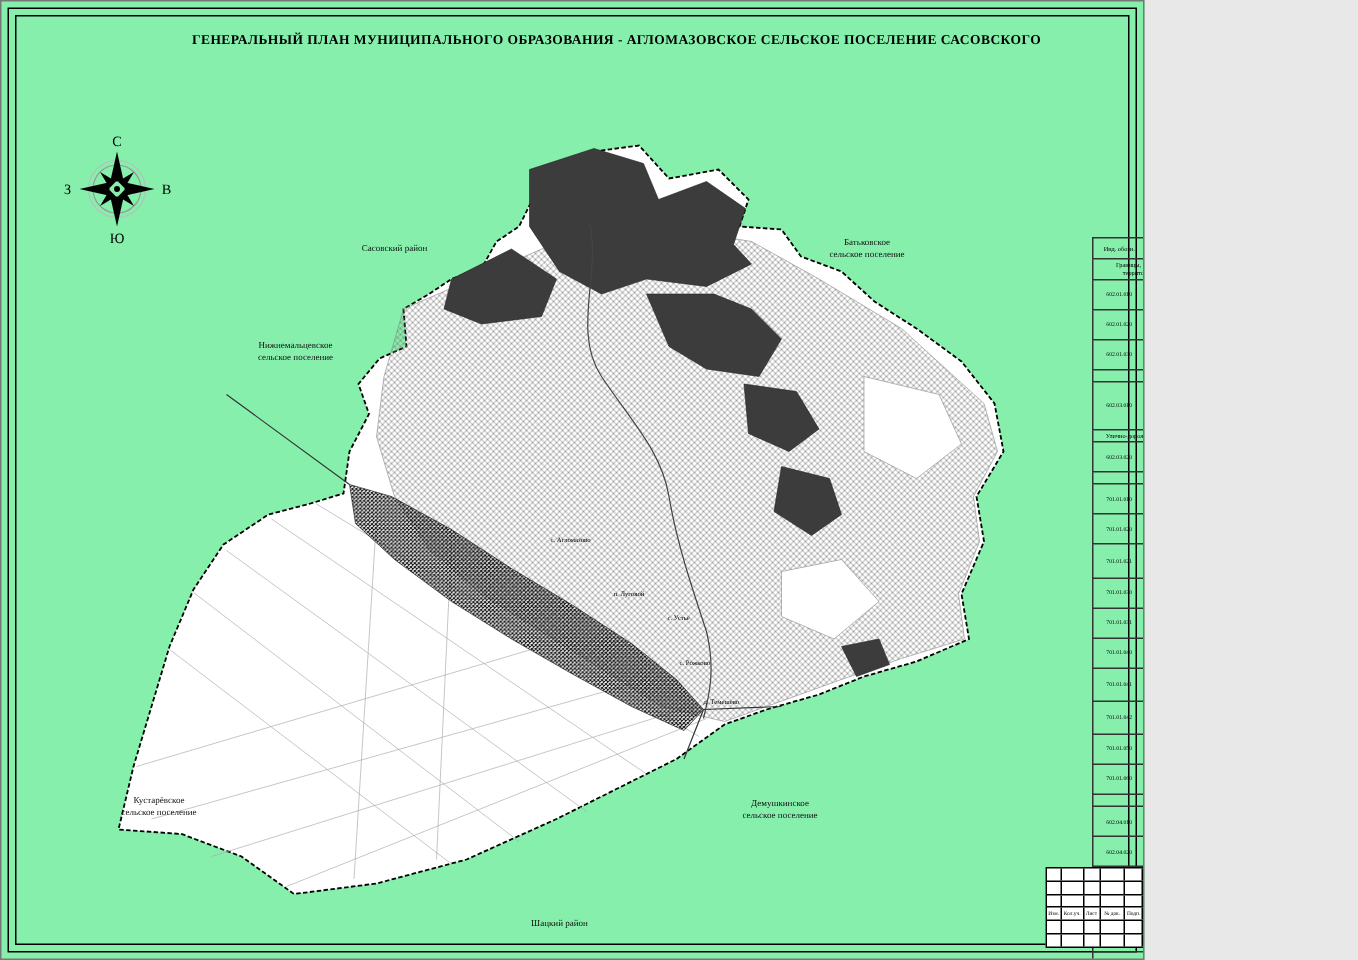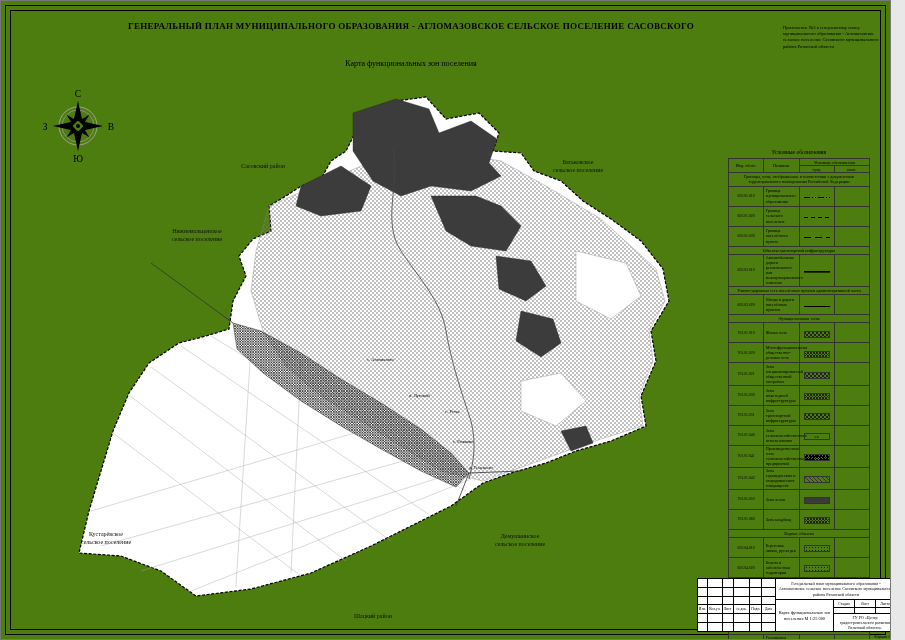--- a/index.html
+++ b/index.html
@@ -1,18 +1,18 @@
 <!DOCTYPE html>
 <html><head>
 <meta charset="utf-8">
 <style>
   * { box-sizing: border-box; margin: 0; padding: 0; }
   html,body { background:#e8e8e8; }
   body { width:905px; height:640px; font-family:"Liberation Serif","DejaVu Serif",serif; }
-  .sheet { position:relative; width:891px; height:640px; background:#4d7c0f; border:1px solid #777; overflow:hidden;padding-left:44px; }
+  .sheet { position:relative; width:763px; height:640px; background:#86efac; border:1px solid #777; overflow:hidden;padding-left:44px; }
   .frame-outer { position:absolute; left:4px; top:4px; right:4px; bottom:4px; border:1px solid #000; pointer-events:none; }
   .frame-inner { position:absolute; left:9px; top:9px; right:9px; bottom:9px; border:1px solid #000; pointer-events:none; }
 
   .title { position:absolute; left:95px; top:18px; width:630px; text-align:center; font-size:9px; font-weight:bold; letter-spacing:.3px; line-height:1.6; color:#000; }
   .subtitle { position:absolute; left:95px; top:58px; width:630px; text-align:center; font-size:8px; color:#000; }
   .annotation { position:absolute; left:782px; top:24px; width:106px; font-size:4.6px; line-height:1.35; color:#000; }
 
   .compass { position:absolute; left:27px; top:76px; }
 
   .map-svg { position:absolute; left:40px; top:80px; }
@@ -71,21 +71,20 @@
 </head>
 <body>
 
 <div class="sheet">
   <div class="frame-outer"></div>
   <div class="frame-inner"></div>
 
   <div class="title">
     <div>ГЕНЕРАЛЬНЫЙ ПЛАН  МУНИЦИПАЛЬНОГО ОБРАЗОВАНИЯ - АГЛОМАЗОВСКОЕ СЕЛЬСКОЕ ПОСЕЛЕНИЕ САСОВСКОГО</div>
   </div>
-  <div class="subtitle">Карта функциональных зон поселения</div>
   <div class="annotation">Приложение №3 к генеральному плану муниципального образования - Агломазовское сельское поселение Сасовского муниципального района Рязанской области</div>
 
   <svg class="compass" width="100" height="98" viewBox="-50 -49 100 98">
     <circle cx="0" cy="0" r="16" fill="none" stroke="#999" stroke-width="0.8"></circle>
     <circle cx="0" cy="0" r="19" fill="none" stroke="#bbb" stroke-width="0.7"></circle>
     <g fill="#000">
       <polygon points="0,-25 -4.5,-5 4.5,-5"></polygon>
       <polygon points="0,25 -4.5,5 4.5,5"></polygon>
       <polygon points="-25,0 -5,-4.5 -5,4.5"></polygon>
       <polygon points="25,0 5,-4.5 5,4.5"></polygon>

